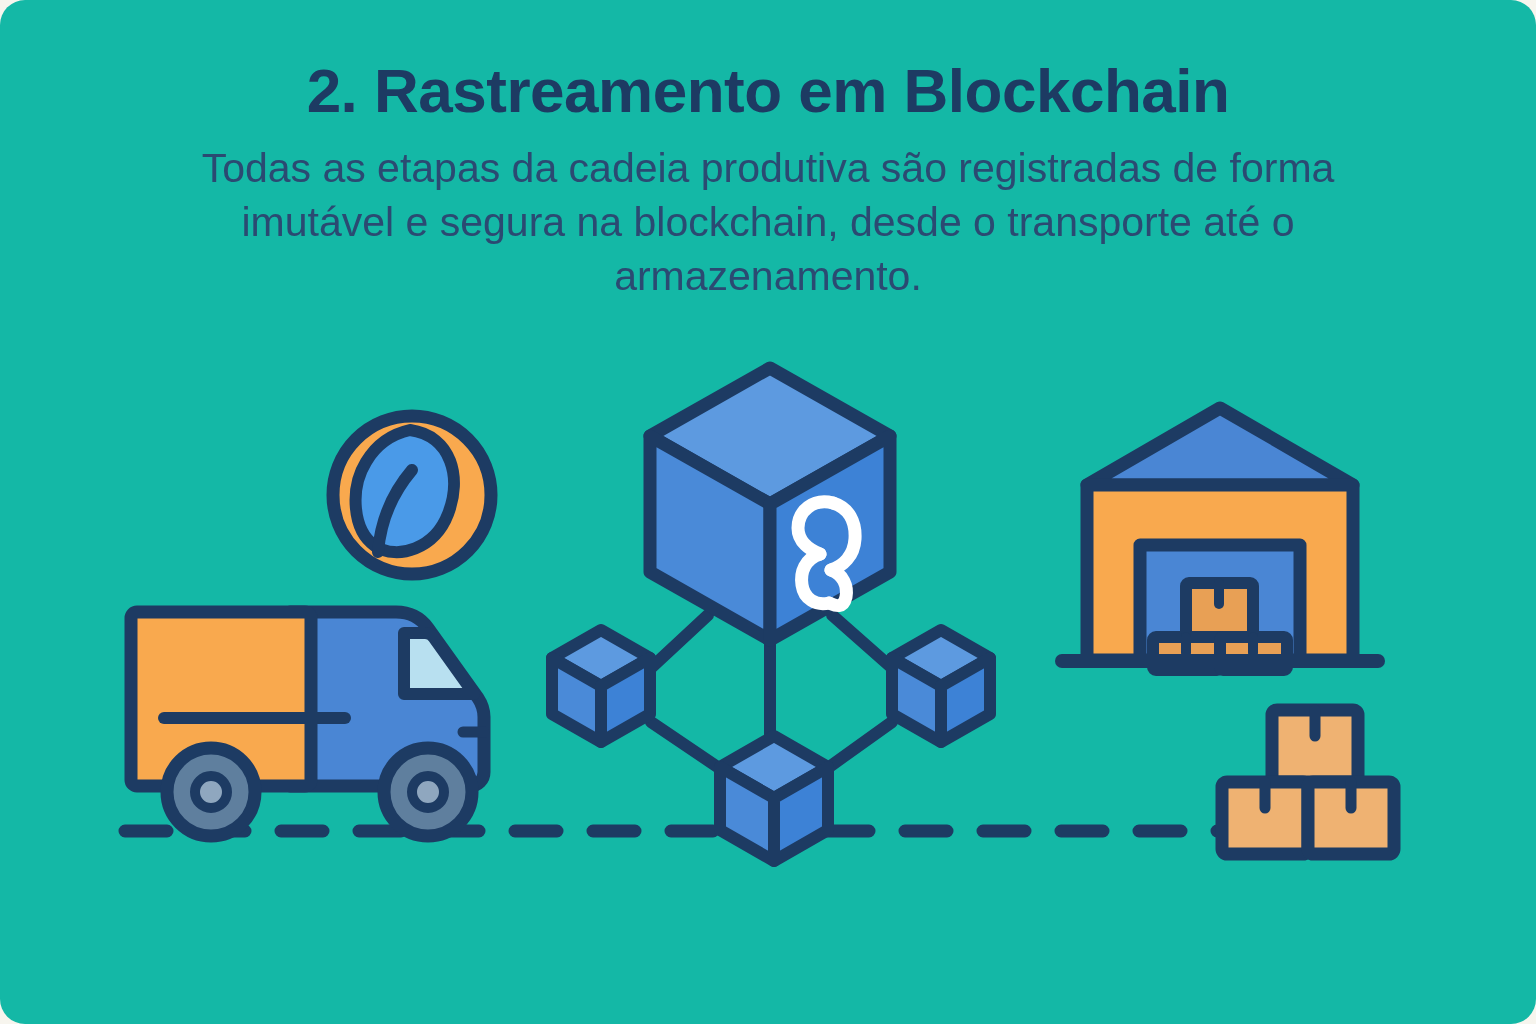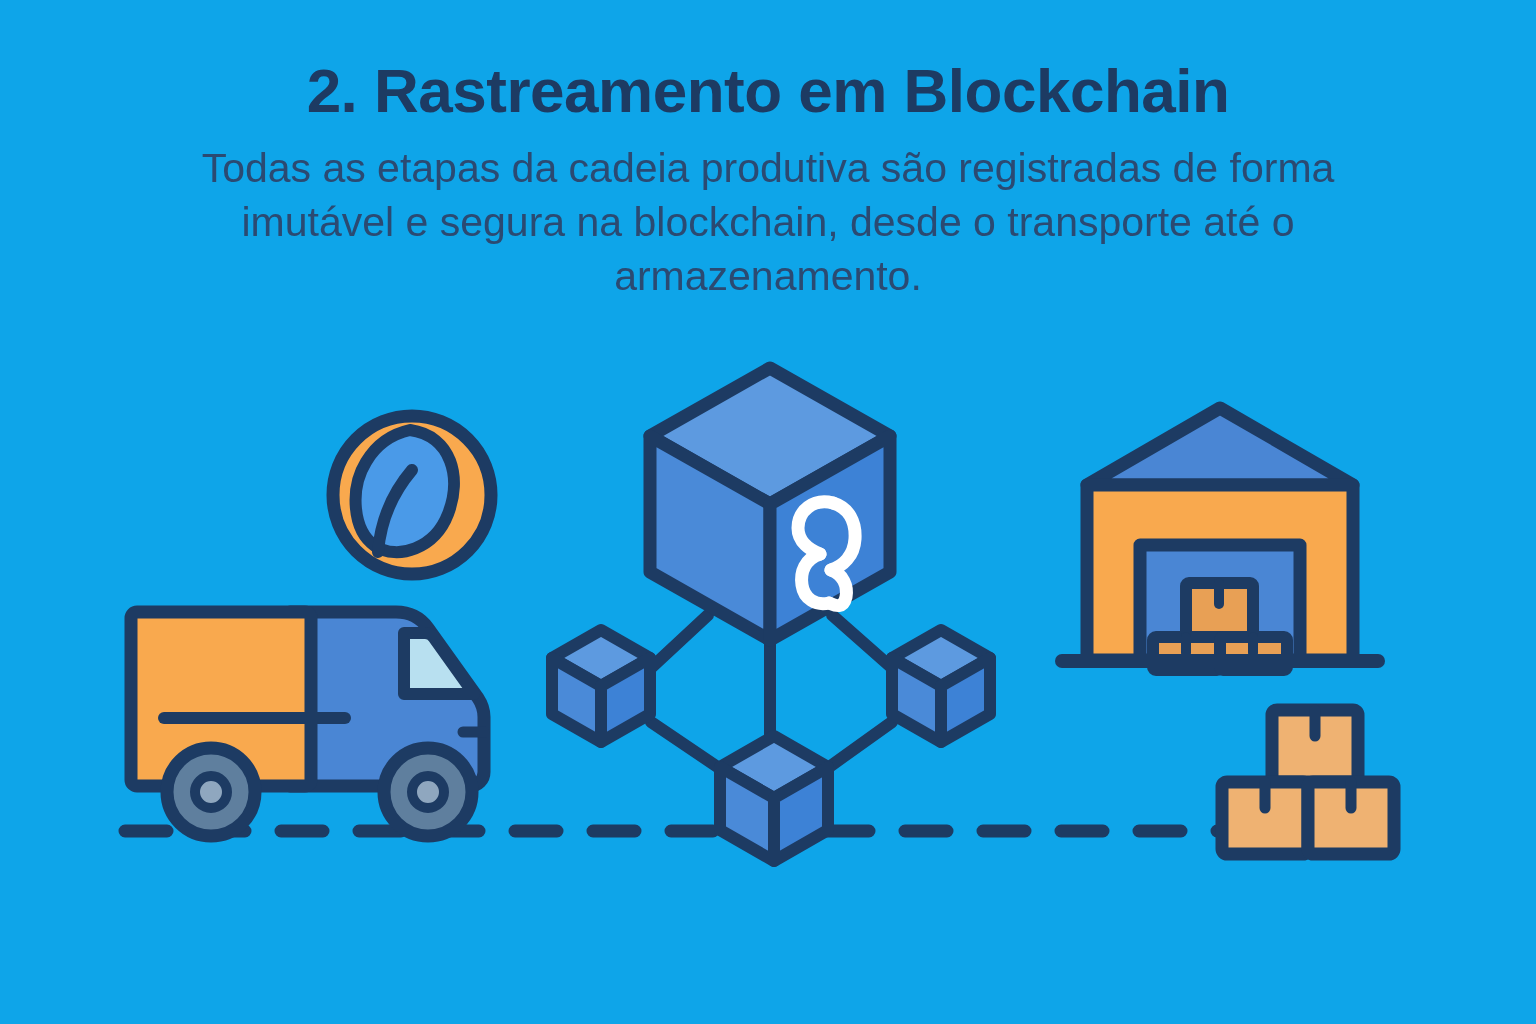--- a/index.html
+++ b/index.html
@@ -10,21 +10,22 @@
     width: 1536px;
     height: 1024px;
     background: #f7f5ee;
     font-family: "Liberation Sans", sans-serif;
     overflow: hidden;
   }
   #canvas {
     position: relative;
     width: 1536px;
     height: 1024px;
-    background: #0ea5e9;
+    background: #14b8a6;
+    border-radius: 25px;
   }
   .text-block {
     position: absolute;
     left: 0;
     top: 0;
     width: 1536px;
     text-align: center;
   }
   #page-title {
     margin: 0;

